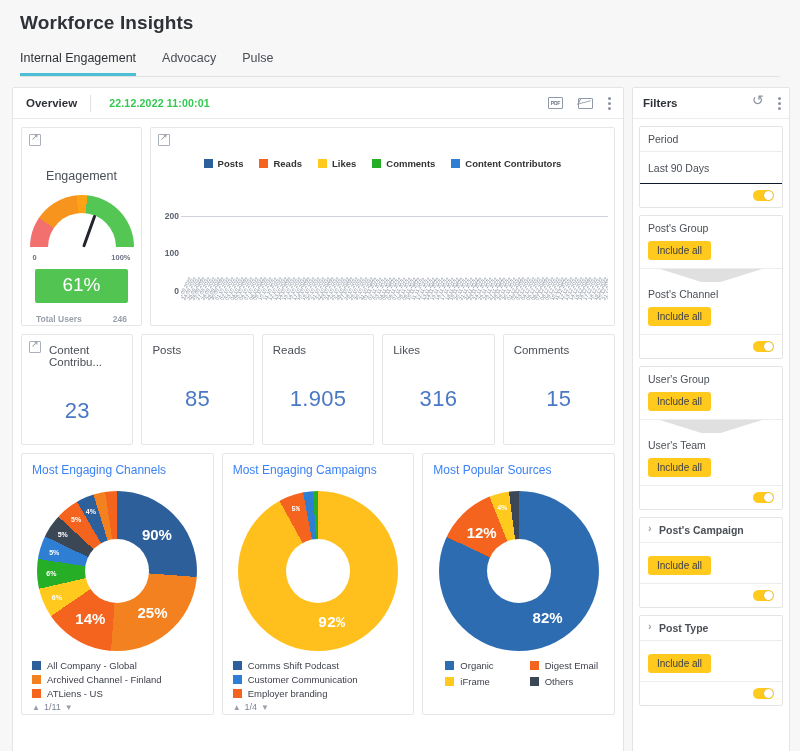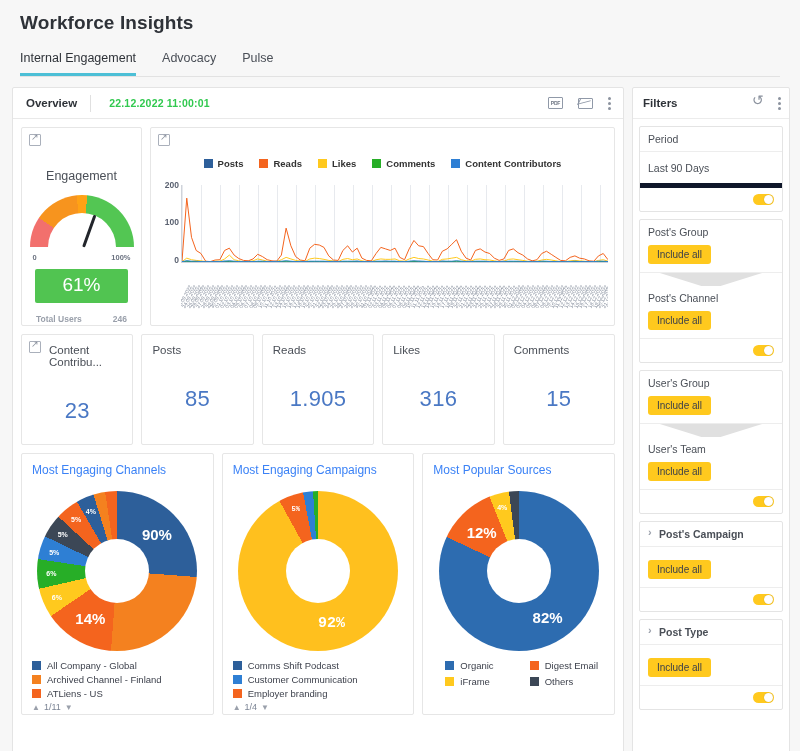--- a/index.html
+++ b/index.html
@@ -66,21 +66,21 @@
   .gauge-val { margin: 7px 5px 0; background: #51c451; color: #fff; text-align: center;
                font-size: 19px; padding: 5px 0 7px; border-radius: 2px; }
   .gauge-foot { display: flex; justify-content: space-between; font-size: 8.5px; color: #9aa0ab;
                 margin: 11px 6px 0; font-weight: bold; }
 
   
   .line-tile { width: 467px; height: 199px; padding: 6px; }
   .legend-top { display: flex; justify-content: center; gap: 16px; margin-top: 24px; }
   .lg { display: flex; align-items: center; gap: 5px; font-size: 9.5px; color: #333; font-weight: bold; }
   .lg i { width: 9px; height: 9px; display: block; }
-  .plot-area { display: flex; margin-top: 16px; height: 78px; }
+  .plot-area { display: flex; margin-top: 8px; height: 78px; align-items: center; }
   .y-axis { width: 24px; position: relative; }
   .y-axis span { position: absolute; right: 2px; font-size: 8.5px; color: #5a6170; font-weight: bold; }
   .plot { flex: 1; position: relative; border-left: 1px solid #cfd3da; border-bottom: 1px solid #cfd3da; }
   .grid { position: absolute; inset: 0;
           background-image: repeating-linear-gradient(to right, #e3e6eb 0 1px, transparent 1px 19px); opacity:.85; }
   .xlabels { height: 46px; margin-left: 24px; overflow: hidden; position: relative; }
   .xlab { position: absolute; bottom: 0; font-size: 5px; color: #7b8494; white-space: nowrap;
           transform-origin: left bottom; transform: rotate(-62deg); }
 
   
@@ -111,21 +111,21 @@
   .f-title { font-size: 11.5px; font-weight: bold; color: #2e3238; flex: 1; }
   .reload { width: 13px; height: 13px; position: relative; margin-right: 12px; cursor: pointer; }
   .reload::before { content: "↺"; position: absolute; top: -5px; left: -1px; font-size: 14px; color: #8b929e; }
   .f-body { padding: 7px 6px; }
   .f-group { border: 1px solid #e4e4e4; border-radius: 2px; margin-bottom: 7px; background: #fff; }
   .f-sec { border-bottom: 1px solid #ededed; padding: 6px 8px; position: relative; }
   .f-sec:last-child { border-bottom: none; }
   .f-label { font-size: 10.5px; color: #4a4f57; }
   .f-label.caret { padding-left: 11px; font-weight: bold; }
   .f-label.caret::before { content: "›"; position: absolute; left: 8px; top: 4px; font-size: 11px; color: #9aa0ab; }
-  .f-value { font-size: 10.5px; color: #4a4f57; padding: 10px 8px 9px; border-bottom: 5px solid #0f172a; }
+  .f-value { font-size: 10.5px; color: #4a4f57; padding: 10px 8px 9px; border-bottom: 1px solid #0f172a; }
   .pill { display: inline-block; background: #ffc91e; color: #3b3f4a; font-size: 10px;
           padding: 4px 9px; border-radius: 3px; margin: 7px 0 2px; cursor: pointer; }
   .f-toggle-row { padding: 6px 8px; display: flex; justify-content: flex-end; }
   .tog { width: 21px; height: 11px; border-radius: 7px; background: #ffc91e; position: relative; cursor: pointer; }
   .tog::after { content: ""; position: absolute; right: 1px; top: 1px; width: 9px; height: 9px;
                 background: #fff; border-radius: 50%; box-shadow: 0 0 1px rgba(0,0,0,.3); }
   .funnel { height: 13px; position: relative; overflow: hidden; }
   .funnel::after { content: ""; position: absolute; left: 14%; top: 0; width: 72%; height: 16px;
                    background: #e0e0e0; clip-path: polygon(0 0, 100% 0, 50% 100%); }
   .f-foot { position: absolute; left: 0; right: 0; bottom: 16px; display: flex;
@@ -349,21 +349,21 @@
           </div>
         </div>
 
         <div class="row">
 
           <div class="tile donut-tile">
             <div class="donut-title">Most Engaging Channels</div>
             <div class="donut-holder">
               <div class="donut" id="donut1" style="background: conic-gradient(rgb(45, 95, 154) 0deg, rgb(45, 95, 154) 94.29deg, rgb(244, 129, 31) 94.29deg, rgb(244, 129, 31) 184.29deg, rgb(244, 100, 30) 184.29deg, rgb(244, 100, 30) 235.71deg, rgb(255, 201, 30) 235.71deg, rgb(255, 201, 30) 257.14deg, rgb(39, 174, 39) 257.14deg, rgb(39, 174, 39) 278.57deg, rgb(46, 127, 212) 278.57deg, rgb(46, 127, 212) 295.71deg, rgb(60, 71, 86) 295.71deg, rgb(60, 71, 86) 312.86deg, rgb(244, 100, 30) 312.86deg, rgb(244, 100, 30) 330deg, rgb(45, 95, 154) 330deg, rgb(45, 95, 154) 342.86deg, rgb(244, 129, 31) 342.86deg, rgb(244, 129, 31) 351.43deg, rgb(244, 100, 30) 351.43deg, rgb(244, 100, 30) 360deg);">
                   <div class="dlab d-big" style="left: 119.585px; top: 43.2707px;">90%</div>
-                  <div class="dlab d-big" style="left: 115.224px; top: 120.93px; margin-top: 40px;">25%</div>
+                  <div class="dlab d-big" style="left: 115.224px; top: 120.93px;">25%</div>
                   <div class="dlab d-big" style="left: 53px; top: 126.765px;">14%</div>
                   <div class="dlab d-sm" style="left: 19.5069px; top: 106.393px;">6%</div>
                   <div class="dlab d-sm" style="left: 14.0462px; top: 82.4678px;">6%</div>
                   <div class="dlab d-sm" style="left: 16.9322px; top: 60.5462px;">5%</div>
                   <div class="dlab d-sm" style="left: 25.4682px; top: 42.8209px;">5%</div>
                   <div class="dlab d-sm" style="left: 38.8497px; top: 28.3991px;">5%</div>
                   <div class="dlab d-sm" style="left: 53.6071px; top: 19.5069px;">4%</div>
                 </div>
             </div>
             <div class="donut-legend">

